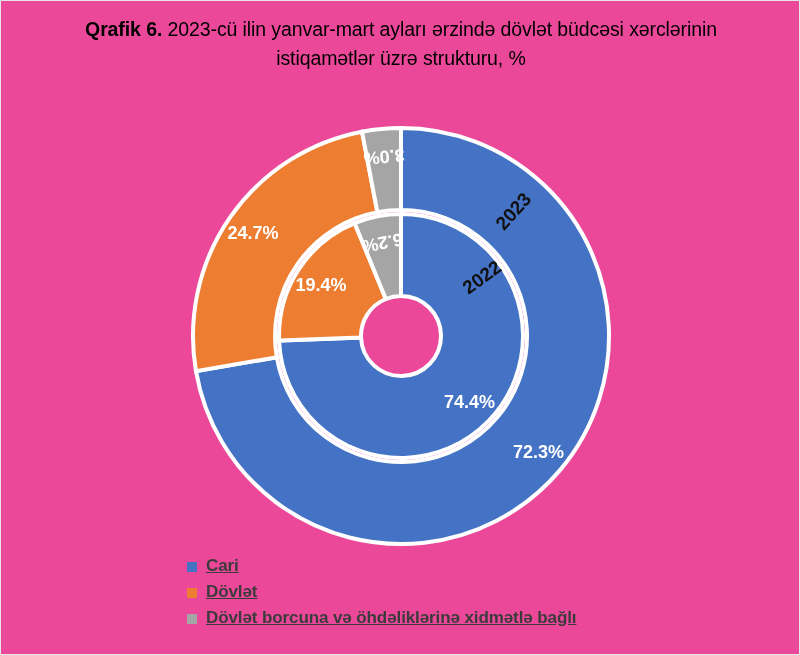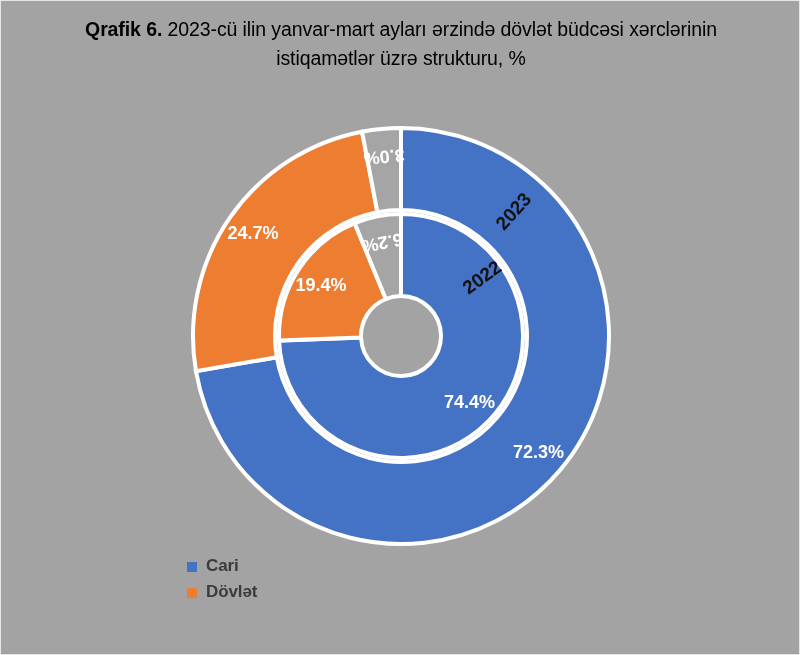--- a/index.html
+++ b/index.html
@@ -11,21 +11,21 @@
   body {
     width: 800px;
     height: 655px;
     font-family: "Liberation Sans", sans-serif;
     overflow: hidden;
   }
   #page {
     position: relative;
     width: 800px;
     height: 655px;
-    background: #a3a3a3;
+    background: #ec4899;
     border: 1px solid #e6e6e6;
   }
   
   #chart-title {
     position: absolute;
     top: 14px;
     left: 60px;
     width: 680px;
     text-align: center;
     font-size: 19.5px;
@@ -74,20 +74,21 @@
     flex: 0 0 10px;
     margin-right: 9px;
     margin-top: 1px;
   }
   .legend-label {
     font-size: 17px;
     font-weight: bold;
     color: #3b3b3b;
     white-space: nowrap;
     letter-spacing: -0.1px;
+    text-decoration: underline;
   }
 </style>
 </head>
 <body>
 
 <div id="page">
 
   <div id="chart-title">
     <span class="strong">Qrafik 6.</span><span> 2023-cü ilin yanvar-mart ayları ərzində dövlət büdcəsi xərclərinin istiqamətlər üzrə strukturu, %</span>
   </div>
@@ -121,15 +122,19 @@
 
   <div id="legend">
       <div class="legend-item">
         <span class="legend-swatch" style="background: rgb(68, 114, 196);"></span>
         <span class="legend-label">Cari</span>
       </div>
       <div class="legend-item">
         <span class="legend-swatch" style="background: rgb(237, 125, 49);"></span>
         <span class="legend-label">Dövlət</span>
       </div>
+      <div class="legend-item">
+        <span class="legend-swatch" style="background: rgb(165, 165, 165);"></span>
+        <span class="legend-label">Dövlət borcuna və öhdəliklərinə xidmətlə bağlı</span>
+      </div>
     </div>
 
 </div>
 
 </body></html>

